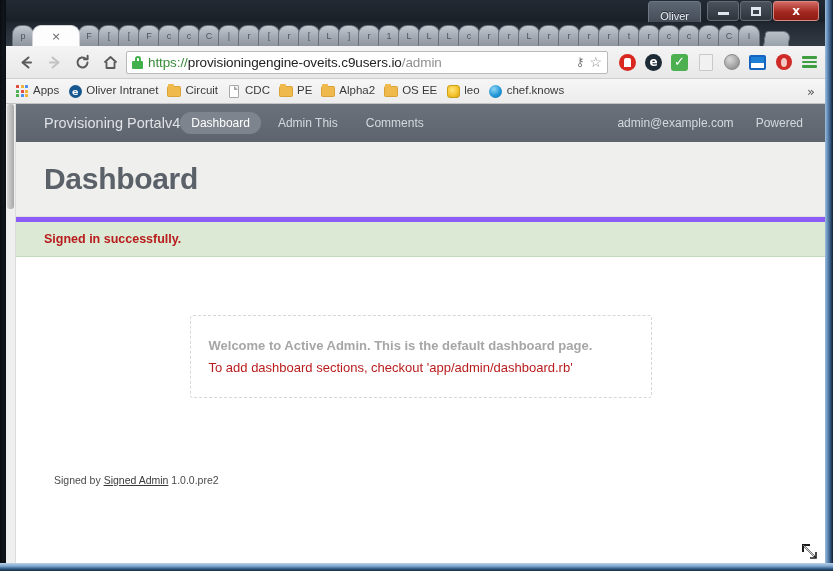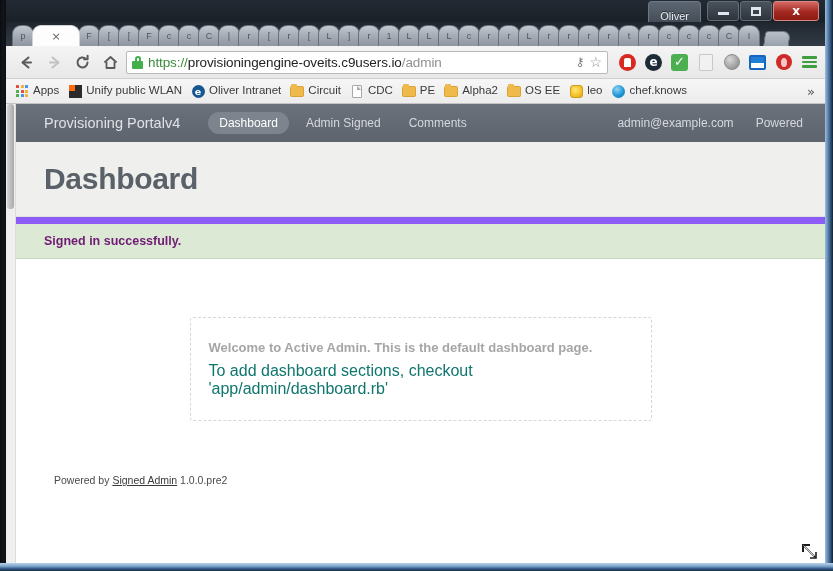--- a/index.html
+++ b/index.html
@@ -357,21 +357,20 @@
     background: linear-gradient(180deg,#6a717a 0%,#5d646d 100%);
     display: flex;
     align-items: center;
     padding: 0 22px 0 28px;
     color: #cfd3d8;
     font-size: 12px;
   }
   .site-title {
     font-size: 14.5px;
     color: #dfe2e6;
-    margin-right: 28px;
     white-space: nowrap;
   }
   .aa-nav { display:flex; align-items:center; gap: 6px; }
   .aa-nav a {
     color: #d5d9de;
     text-decoration: none;
     padding: 4px 11px;
     border-radius: 11px;
     font-size: 12px;
     white-space: nowrap;
@@ -394,26 +393,26 @@
   .aa-title-bar h1 {
     font-size: 30px;
     font-weight: bold;
     color: #5b6168;
     letter-spacing: -.3px;
   }
 
   
   .flash {
     background: #dbe9d5;
-    border-top: 7px solid #8b5cf6;
+    border-top: 5px solid #8b5cf6;
     border-bottom: 1px solid #c4d8bd;
     padding: 10px 28px;
     font-size: 12.5px;
     font-weight: bold;
-    color: #701a75;
+    color: #b91c1c;
   }
 
   
   .aa-content {
     padding: 58px 28px 0 28px;
     background: #fff;
     height: 100%;
   }
   .blank-slate {
     max-width: 462px;
@@ -423,22 +422,22 @@
     text-align: left;
     padding: 22px 18px;
   }
   .blank-slate .bs-main {
     font-size: 13px;
     font-weight: bold;
     color: #a6a6a6;
     margin-bottom: 7px;
   }
   .blank-slate .bs-sub {
-    font-size: 16px;
-    color: #0f766e;
+    font-size: 13px;
+    color: #b91c1c;
   }
 
   .aa-footer {
     position: absolute;
     left: 38px;
     top: 370px;
     font-size: 10.5px;
     color: #4a4a4a;
   }
   .aa-footer a { color: #3a3a3a; }
@@ -670,26 +669,20 @@
             <i style="background: rgb(242, 178, 51);"></i>
             <i style="background: rgb(76, 175, 80);"></i>
             <i style="background: rgb(74, 143, 240);"></i>
             <i style="background: rgb(242, 178, 51);"></i>
           </span>
         </span>
         <span class="bm-label">Apps</span>
       </div>
       <div class="bm">
         <span class="bm-ico">
-          <span class="ic-unify"></span>
-        </span>
-        <span class="bm-label">Unify public WLAN</span>
-      </div>
-      <div class="bm">
-        <span class="bm-ico">
           <span class="ic-ie">e</span>
         </span>
         <span class="bm-label">Oliver Intranet</span>
       </div>
       <div class="bm">
         <span class="bm-ico">
           <span class="ic-folder"></span>
         </span>
         <span class="bm-label">Circuit</span>
       </div>
@@ -736,21 +729,21 @@
     <div class="page-scroll">
       <div class="thumb"></div>
     </div>
 
     <div class="page">
 
       <div class="aa-header">
         <div class="site-title">Provisioning Portalv4</div>
         <div class="aa-nav" id="app-nav">
             <a href="#" class="current">Dashboard</a>
-            <a href="#" class="">Admin Signed</a>
+            <a href="#" class="">Admin This</a>
             <a href="#" class="">Comments</a>
           </div>
         <div class="aa-utility">
           <span>admin@example.com</span>
           <a href="#">Powered</a>
         </div>
       </div>
 
       <div class="aa-title-bar">
         <h1>Dashboard</h1>
@@ -760,21 +753,21 @@
         <span>Signed in successfully.</span>
       </div>
 
       <div class="aa-content">
         <div class="blank-slate">
           <div class="bs-main">Welcome to Active Admin. This is the default dashboard page.</div>
           <div class="bs-sub">To add dashboard sections, checkout 'app/admin/dashboard.rb'</div>
         </div>
 
         <div class="aa-footer">
-          <span>Powered by</span>
+          <span>Signed by</span>
           <a href="#">Signed Admin</a>
           <span>1.0.0.pre2</span>
         </div>
       </div>
     </div>
   </div>
 
   <div class="frame-left"></div>
   <div class="frame-right"></div>
   <div class="frame-bottom"></div>

